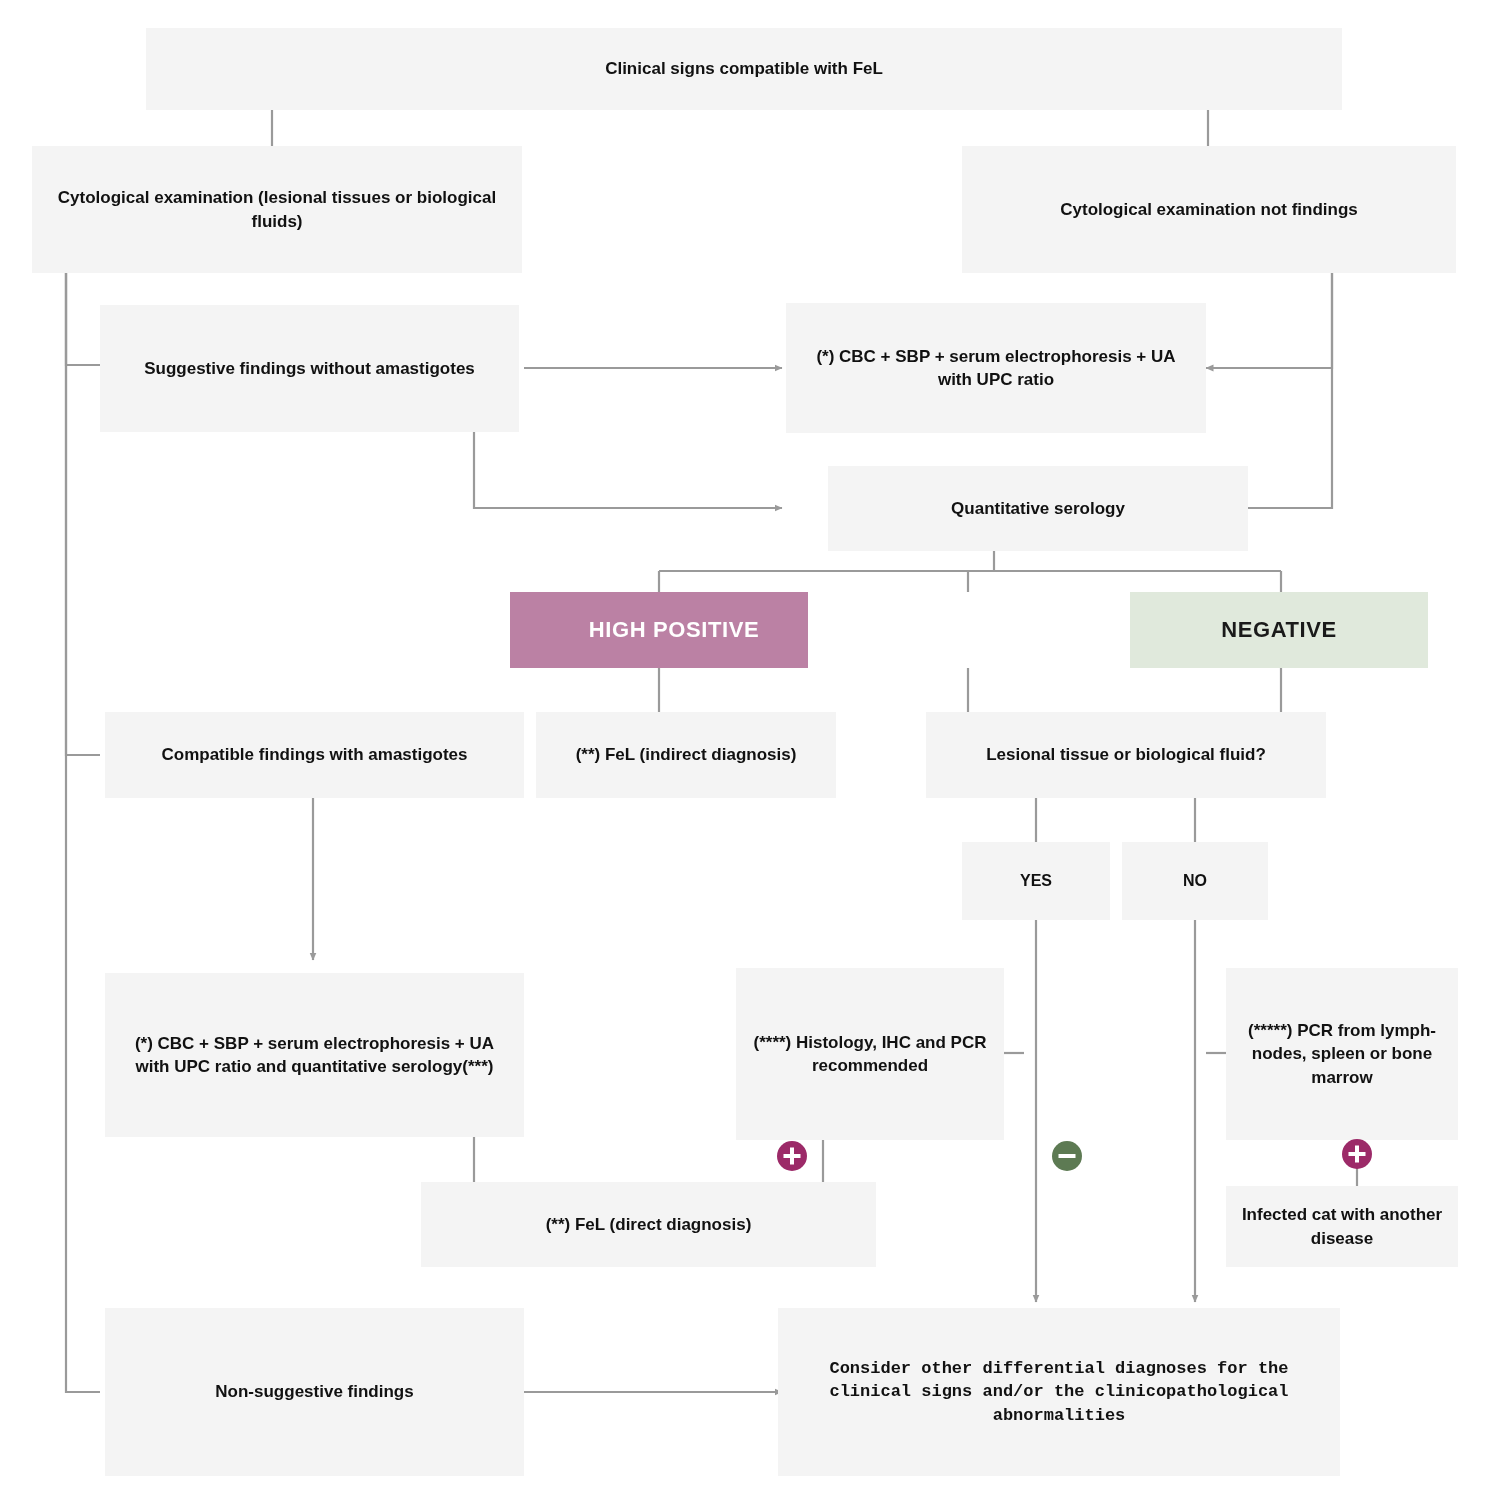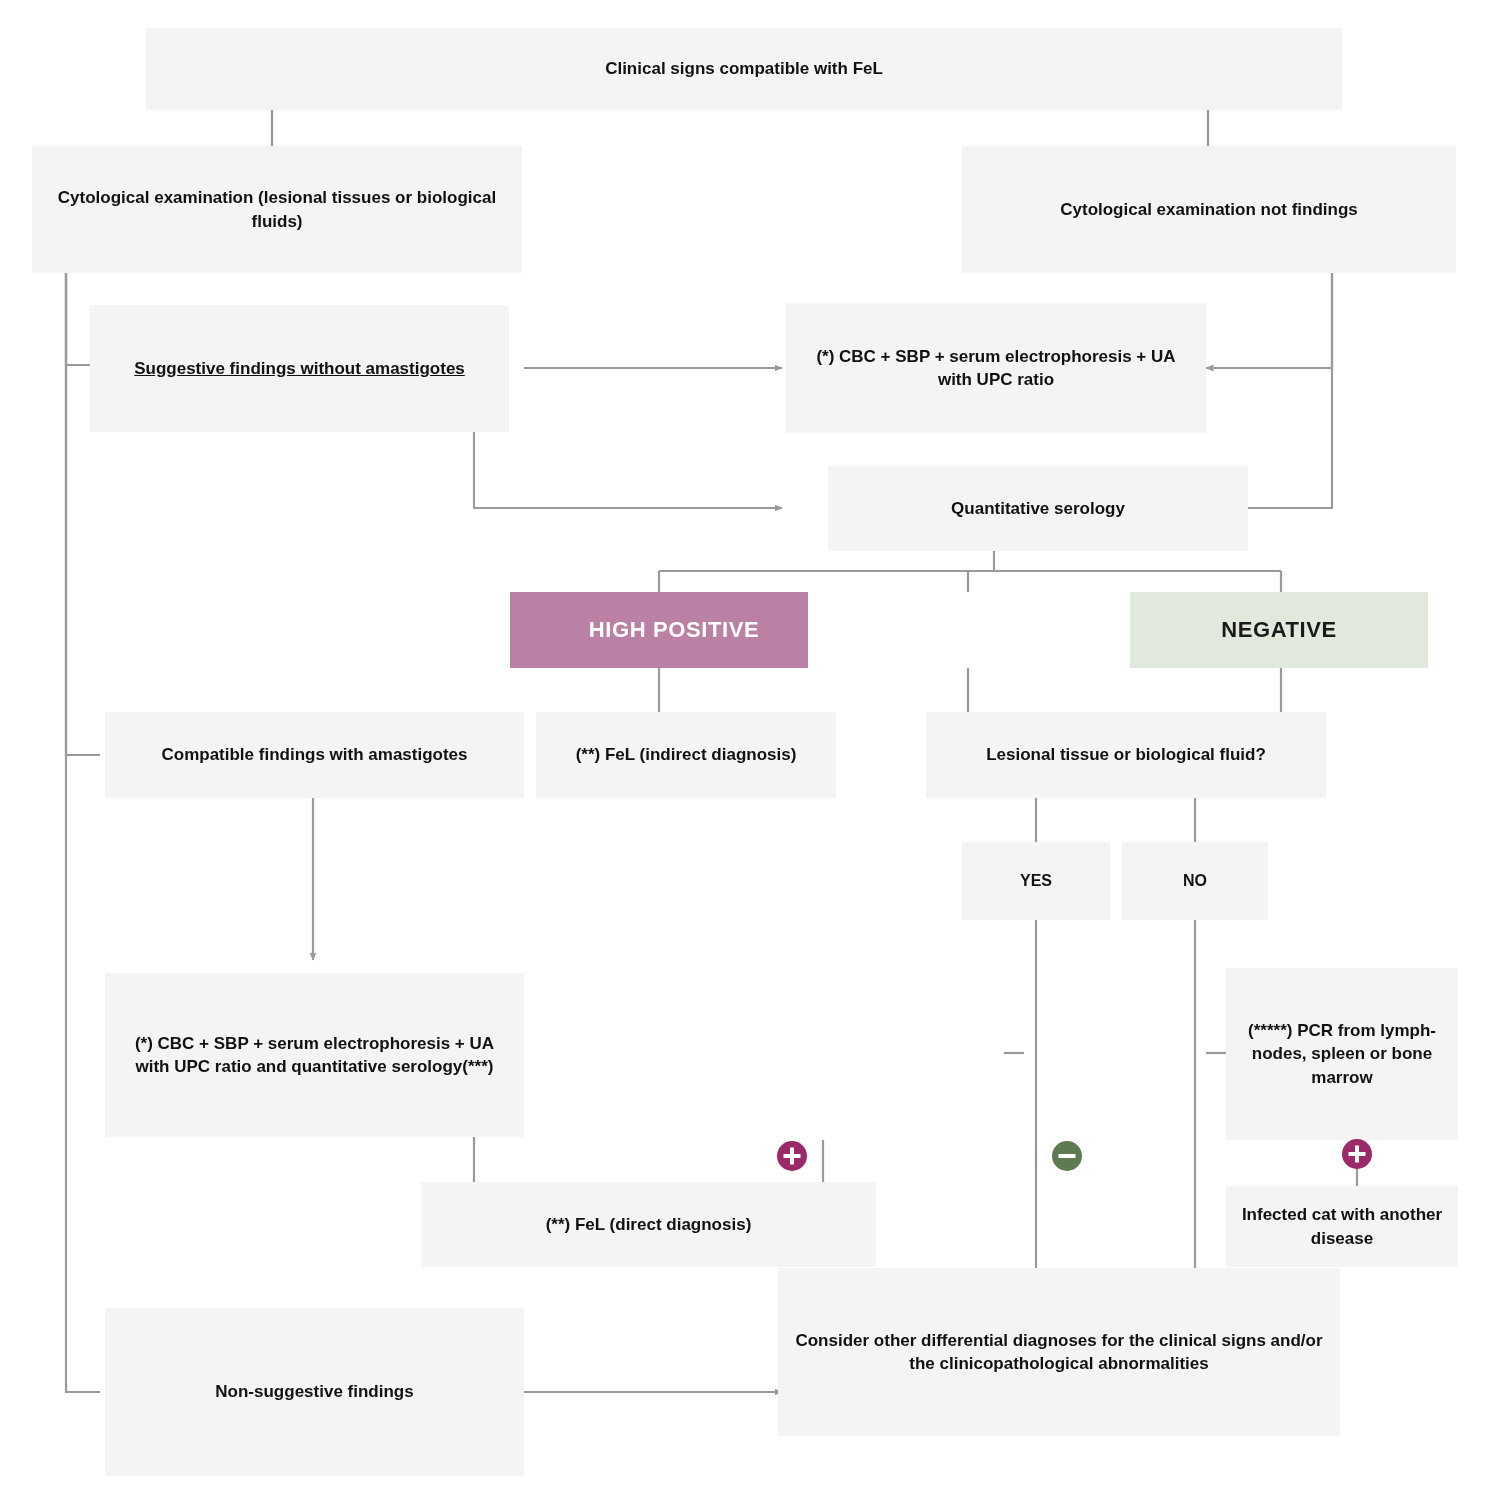--- a/index.html
+++ b/index.html
@@ -138,21 +138,21 @@
   </div>
 
   <div class="node" style="left:32px; top:146px; width:490px; height:127px;">
     <span>Cytological examination (lesional tissues or biological fluids)</span>
   </div>
 
   <div class="node" style="left:962px; top:146px; width:494px; height:127px;">
     <span>Cytological examination not findings</span>
   </div>
 
-  <div class="node" style="left:90px; top:305px; width:419px; height:127px;text-decoration:underline;">
+  <div class="node" style="left:100px; top:305px; width:419px; height:127px;">
     <span>Suggestive findings without amastigotes</span>
   </div>
 
   <div class="node" style="left:786px; top:303px; width:420px; height:130px;">
     <span>(*) CBC + SBP + serum electrophoresis + UA with UPC ratio</span>
   </div>
 
   <div class="node" style="left:828px; top:466px; width:420px; height:85px;">
     <span>Quantitative serology</span>
   </div>
@@ -183,20 +183,23 @@
   </div>
 
   <div class="node small" style="left:1122px; top:842px; width:146px; height:78px;">
     <span>NO</span>
   </div>
 
   <div class="node" style="left:105px; top:973px; width:419px; height:164px;">
     <span>(*) CBC + SBP + serum electrophoresis + UA with UPC ratio and quantitative serology(***)</span>
   </div>
 
+  <div class="node" style="left:736px; top:968px; width:268px; height:172px;">
+    <span>(****) Histology, IHC and PCR recommended</span>
+  </div>
 
   <div class="node" style="left:1226px; top:968px; width:232px; height:172px;">
     <span>(*****) PCR from lymph-nodes, spleen or bone marrow</span>
   </div>
 
   <div class="badge plus" style="left:777px; top:1141px;">
     <svg width="30" height="30" viewBox="0 0 30 30" aria-hidden="true">
       <rect x="6.5" y="13" width="17" height="4" fill="#ffffff"></rect>
       <rect x="13" y="6.5" width="4" height="17" fill="#ffffff"></rect>
     </svg>
@@ -220,17 +223,17 @@
   </div>
 
   <div class="node" style="left:1226px; top:1186px; width:232px; height:81px;">
     <span>Infected cat with another disease</span>
   </div>
 
   <div class="node" style="left:105px; top:1308px; width:419px; height:168px;">
     <span>Non-suggestive findings</span>
   </div>
 
-  <div class="node" style="left:778px; top:1268px; width:562px; height:168px;">
+  <div class="node" style="left:778px; top:1308px; width:562px; height:168px;font-family:Liberation Mono, monospace;">
     <span>Consider other differential diagnoses for the clinical signs and/or the clinicopathological abnormalities</span>
   </div>
 
 </div>
 
 </body></html>

